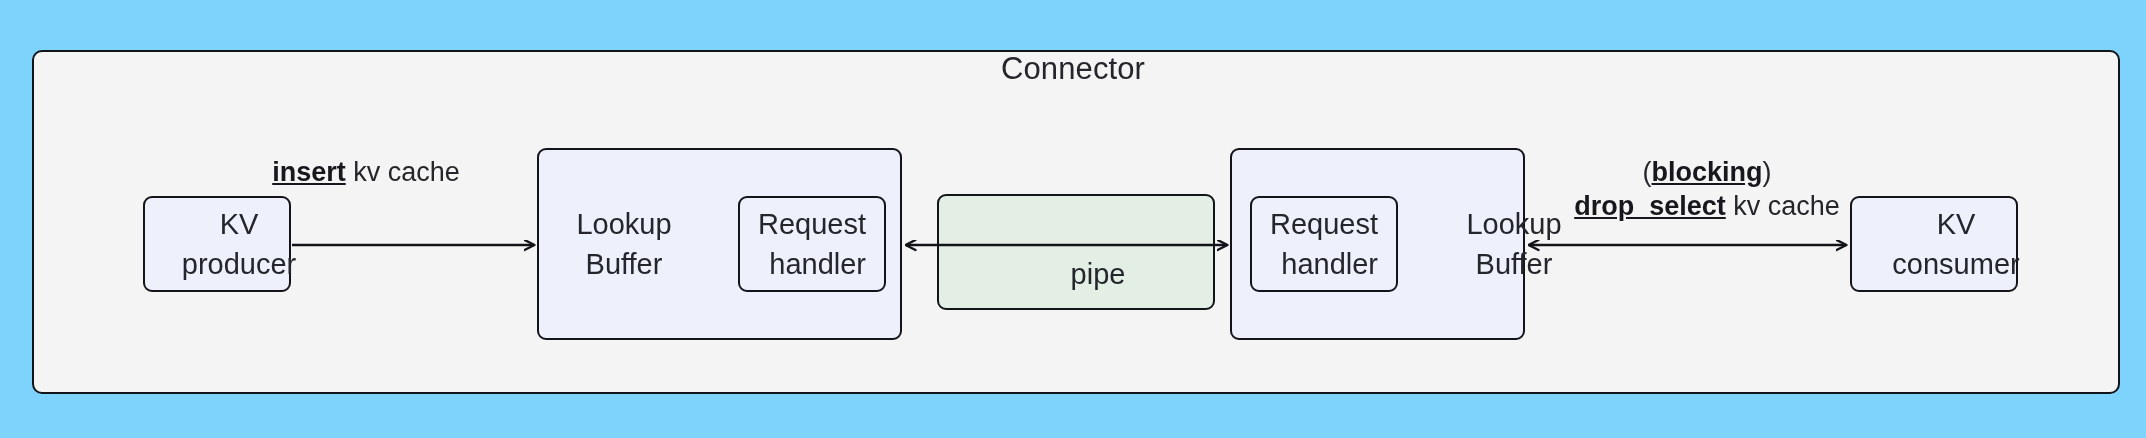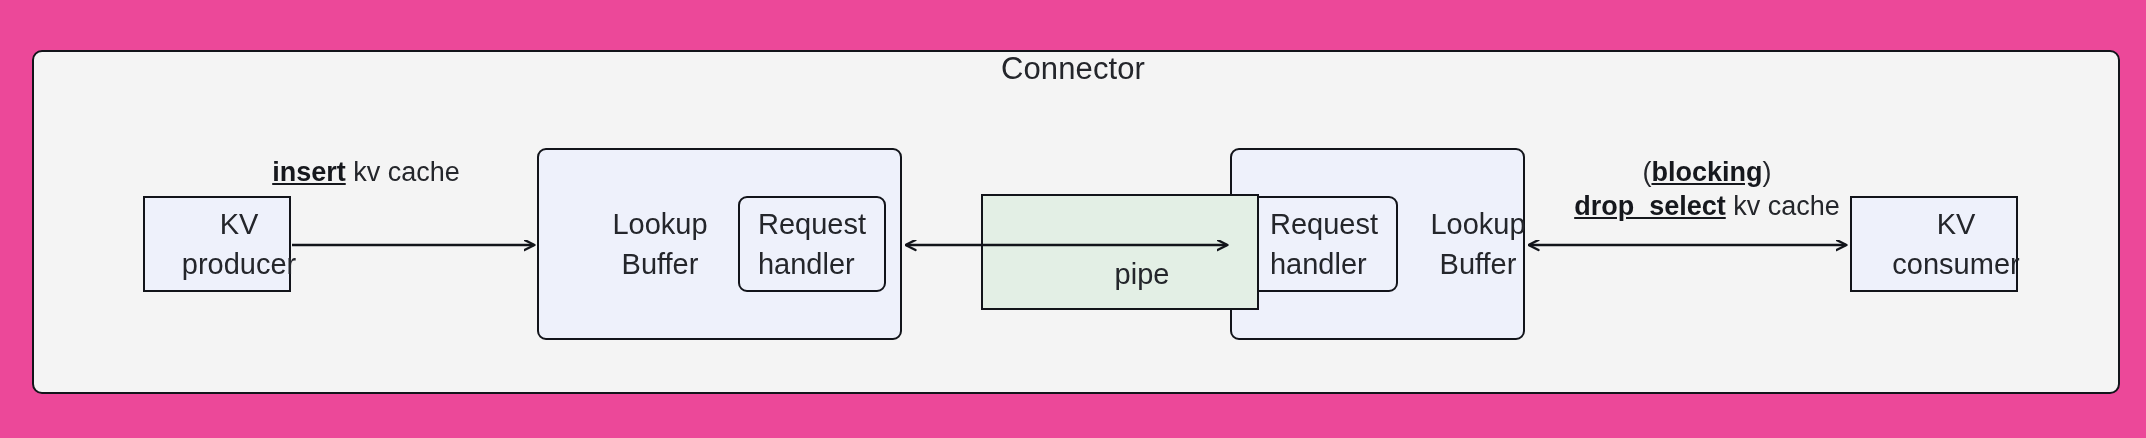--- a/index.html
+++ b/index.html
@@ -10,21 +10,21 @@
   }
   body {
     font-family: "Liberation Sans", "DejaVu Sans", sans-serif;
     color: #222226;
   }
 
   #canvas {
     position: relative;
     width: 2146px;
     height: 438px;
-    background: #ec4899;
+    background: #7dd3fc;
     overflow: hidden;
   }
 
   
   .connector-box {
     position: absolute;
     left: 32px;
     top: 50px;
     width: 2088px;
     height: 344px;
@@ -44,21 +44,21 @@
     color: #24262b;
     letter-spacing: 0.1px;
   }
 
   
   .node {
     position: absolute;
     box-sizing: border-box;
     background: #eef1fb;
     border: 2.5px solid #12141a;
-    border-radius: 0;
+    border-radius: 9px;
     display: flex;
     align-items: center;
     justify-content: center;
     text-align: center;
     font-size: 29px;
     line-height: 40px;
     color: #24262b;
     padding-left: 44px;
   }
   .node.green {
@@ -87,20 +87,21 @@
 
   
   .buffer-group {
     position: absolute;
     box-sizing: border-box;
     background: #eef1fb;
     border: 2.5px solid #12141a;
     border-radius: 9px;
     display: flex;
     align-items: center;
+    gap: 36px;
   }
   #buffer-left {
     left: 537px;
     top: 148px;
     width: 365px;
     height: 192px;
     justify-content: flex-end;
     padding-right: 14px;
   }
   #buffer-right {
@@ -127,36 +128,35 @@
     flex: 0 0 auto;
     background: #eef1fb;
     border: 2.5px solid #12141a;
     border-radius: 9px;
     display: flex;
     align-items: center;
     justify-content: center;
     font-size: 29px;
     line-height: 40px;
     color: #24262b;
-    text-align: left;
+    text-align: right;
     white-space: pre-line;
   }
   #buffer-left .buffer-label { margin-right: 2px; }
   #buffer-right .req-handler { margin-right: 4px; }
 
   
   #pipe {
     left: 937px;
     top: 194px;
     width: 278px;
     height: 116px;
     align-items: flex-end;
     padding-bottom: 14px;
     z-index: 1;
-    margin-left: 44px;
   }
 
   
   #arrow-layer {
     position: absolute;
     left: 0; top: 0;
     width: 2146px;
     height: 438px;
     pointer-events: none;
     z-index: 3;

